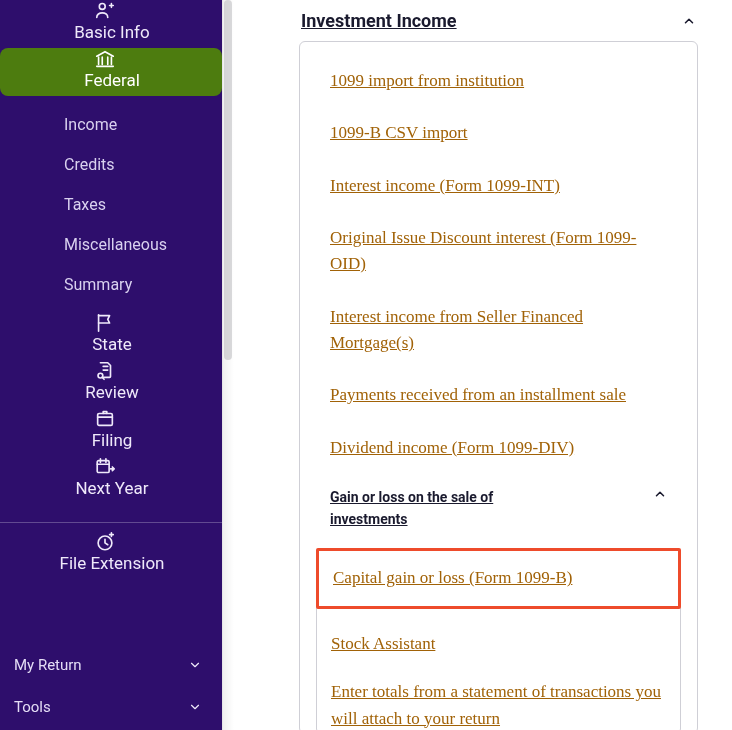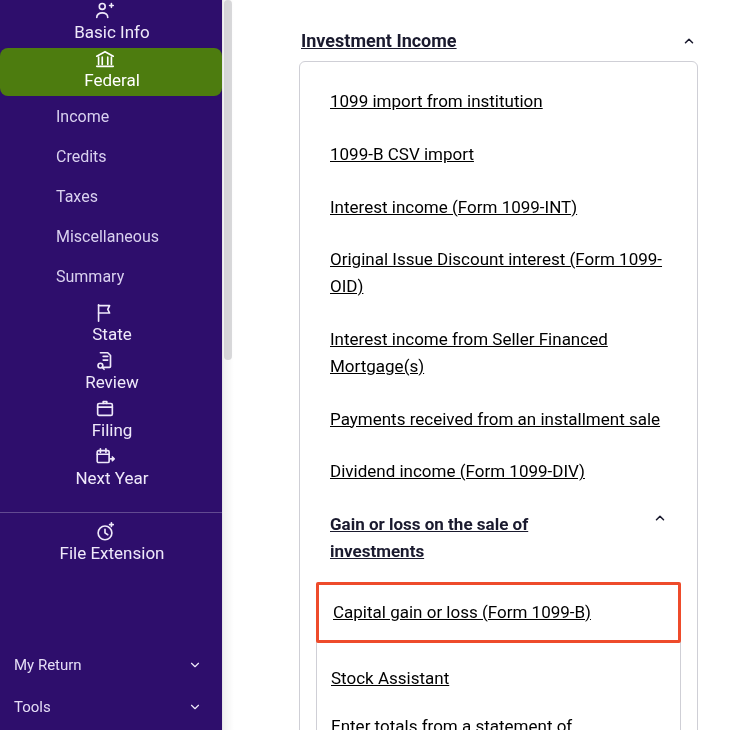--- a/index.html
+++ b/index.html
@@ -56,21 +56,21 @@
   }
   .nav-item.active {
     background: #4d7c0f;
     border-top-right-radius: 12px;
     border-bottom-right-radius: 12px;
     color: #fff;
     border-radius: 8px;
   }
   .nav-sub {
     list-style: none;
-    margin: 0;
+    margin: 8px;
     padding: 0;
   }
   .nav-sub-item {
     height: 40px;
     display: flex;
     align-items: center;
     padding-left: 56px;
     color: #d9d1ef;
     font-size: 16px;
     cursor: pointer;
@@ -131,21 +131,20 @@
     padding: 8px 34px 0 76px;
     height: 100%;
   }
 
   .section-header {
     display: flex;
     align-items: center;
     justify-content: space-between;
     padding: 2px 2px 10px 2px;
     cursor: pointer;
-    margin-top: 20px;
   }
   .section-header .title {
     font-weight: 700;
     font-size: 18px;
     color: #1a1a2e;
     text-decoration: underline;
   }
   .chev {
     width: 14px;
     height: 14px;
@@ -161,37 +160,38 @@
   .link-list {
     list-style: none;
     margin: 0;
     padding: 0;
   }
   .link-list li {
     margin-bottom: 26px;
     line-height: 1.55;
   }
   .plink {
-    color: #000000;
+    color: #a16207;
     text-decoration: underline;
     font-size: 17px;
     cursor: pointer;
+    font-family: Liberation Serif, serif;
   }
 
   .sub-section-header {
     display: flex;
     align-items: flex-start;
     justify-content: space-between;
     margin-top: 6px;
     margin-bottom: 18px;
     cursor: pointer;
   }
   .sub-section-header .title {
     font-weight: 700;
-    font-size: 17px;
+    font-size: 14px;
     color: #1a1a2e;
     text-decoration: underline;
     max-width: 220px;
     line-height: 1.55;
   }
 
   .sub-panel {
     border: 1px solid #cfcfd6;
     border-radius: 4px;
     padding: 0;

